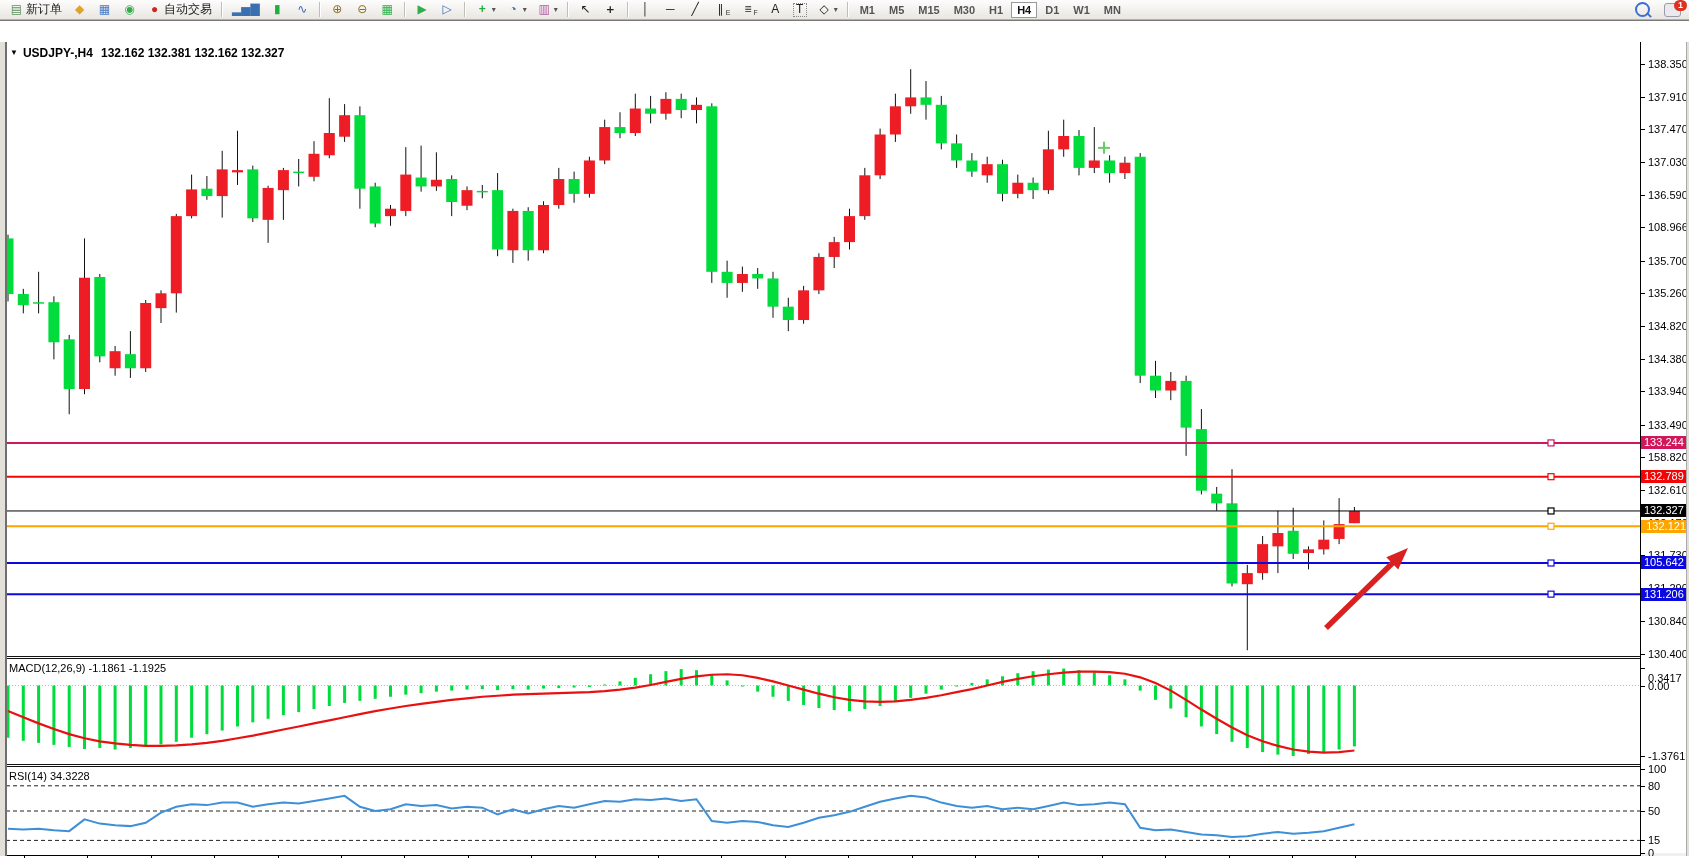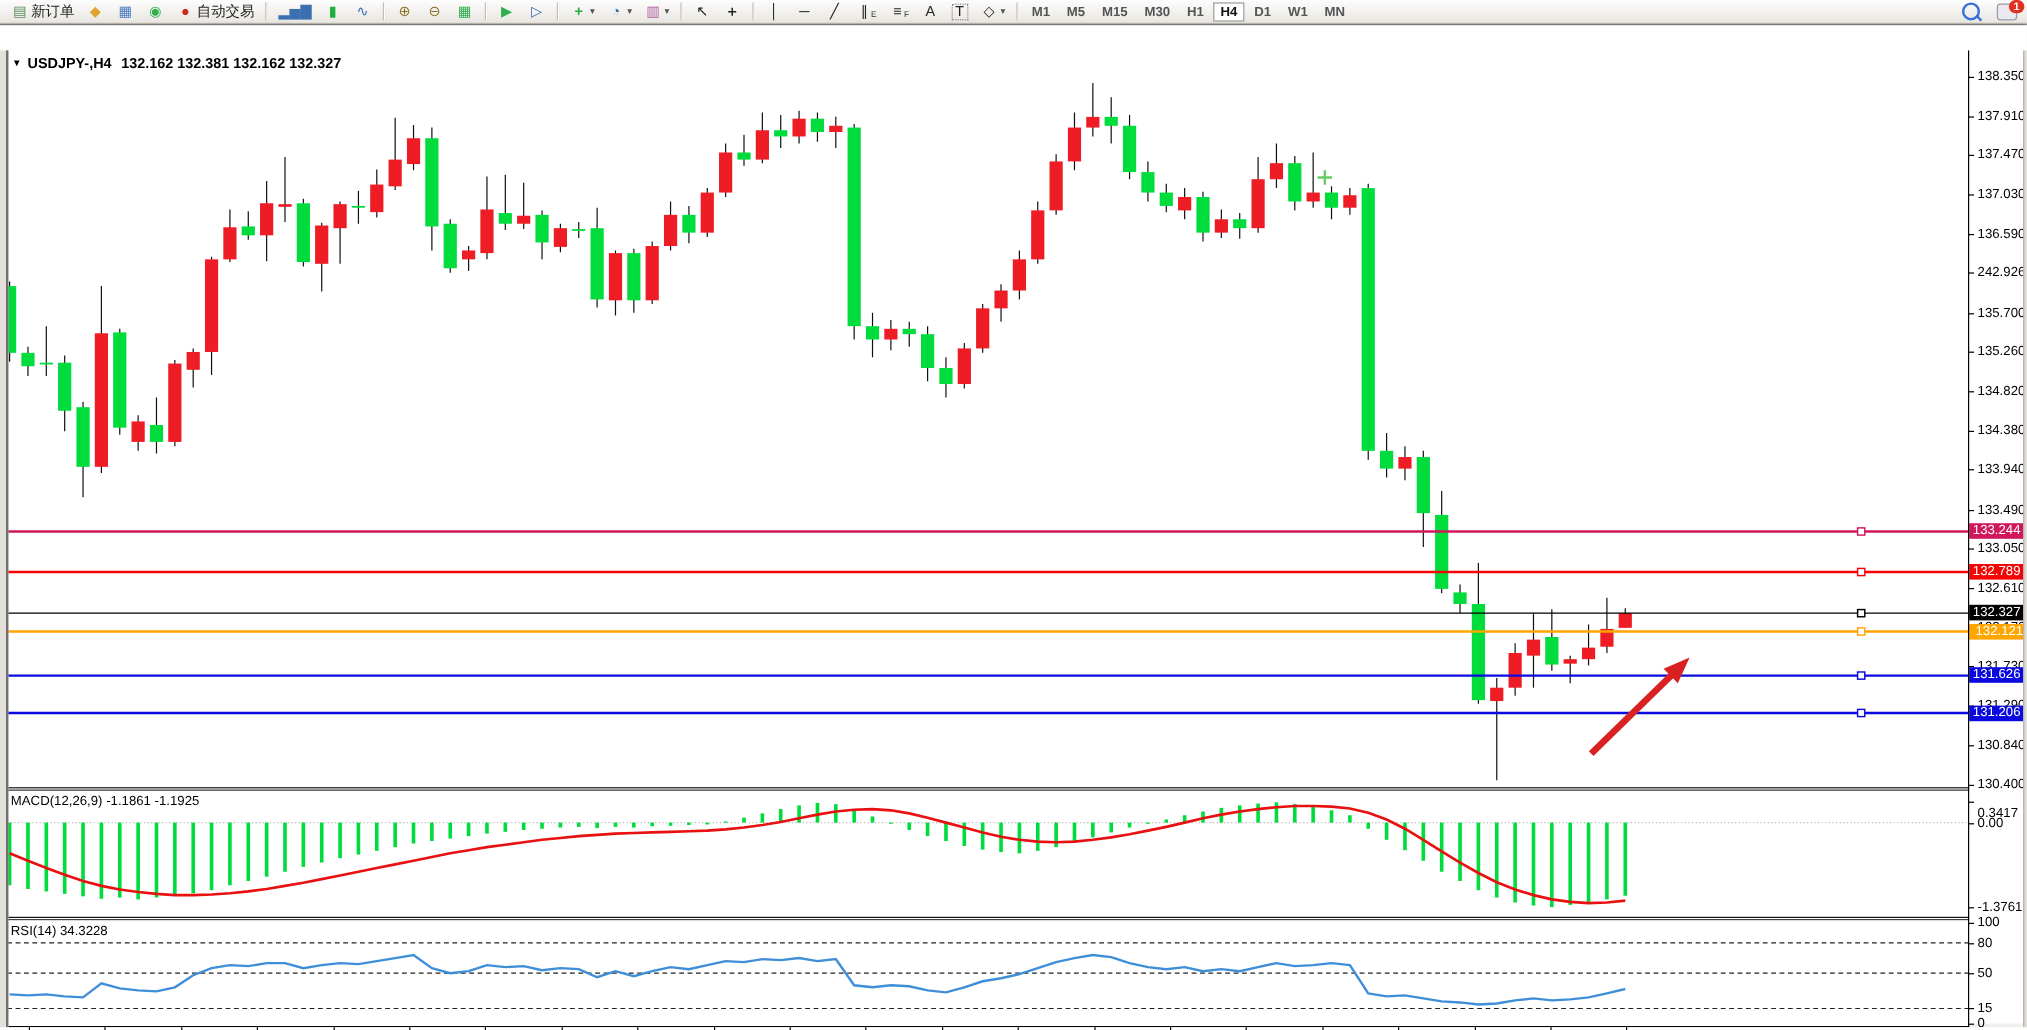--- a/index.html
+++ b/index.html
@@ -485,35 +485,35 @@
         <div class="axlabel" style="top:37px;">138.350</div>
         <div class="axtick" style="top:75.65239999999983px;"></div>
         <div class="axlabel" style="top:69.65239999999983px;">137.910</div>
         <div class="axtick" style="top:108.30479999999966px;"></div>
         <div class="axlabel" style="top:102.30479999999966px;">137.470</div>
         <div class="axtick" style="top:140.9571999999995px;"></div>
         <div class="axlabel" style="top:134.9571999999995px;">137.030</div>
         <div class="axtick" style="top:173.60959999999932px;"></div>
         <div class="axlabel" style="top:167.60959999999932px;">136.590</div>
         <div class="axtick" style="top:206.26199999999915px;"></div>
-        <div class="axlabel" style="top:200.26199999999915px;">242.926</div>
+        <div class="axlabel" style="top:200.26199999999915px;">108.966</div>
         <div class="axtick" style="top:239.6565000000004px;"></div>
         <div class="axlabel" style="top:233.6565000000004px;">135.700</div>
         <div class="axtick" style="top:272.3089000000002px;"></div>
         <div class="axlabel" style="top:266.3089000000002px;">135.260</div>
         <div class="axtick" style="top:304.96130000000005px;"></div>
         <div class="axlabel" style="top:298.96130000000005px;">134.820</div>
         <div class="axtick" style="top:337.6136999999999px;"></div>
         <div class="axlabel" style="top:331.6136999999999px;">134.380</div>
         <div class="axtick" style="top:370.2660999999997px;"></div>
         <div class="axlabel" style="top:364.2660999999997px;text-align:center;">133.940</div>
         <div class="axtick" style="top:403.66059999999885px;"></div>
         <div class="axlabel" style="top:397.66059999999885px;">133.490</div>
         <div class="axtick" style="top:436.3129999999987px;"></div>
-        <div class="axlabel" style="top:430.3129999999987px;">133.050</div>
+        <div class="axlabel" style="top:430.3129999999987px;">158.820</div>
         <div class="axtick" style="top:468.9653999999985px;"></div>
         <div class="axlabel" style="top:462.9653999999985px;">132.610</div>
         <div class="axtick" style="top:501.61780000000044px;"></div>
         <div class="axlabel" style="top:495.61780000000044px;">132.170</div>
         <div class="axtick" style="top:534.2702000000003px;"></div>
         <div class="axlabel" style="top:528.2702000000003px;">131.730</div>
         <div class="axtick" style="top:566.9226000000001px;"></div>
         <div class="axlabel" style="top:560.9226000000001px;">131.290</div>
         <div class="axtick" style="top:600.3170999999993px;"></div>
         <div class="axlabel" style="top:594.3170999999993px;">130.840</div>
@@ -532,21 +532,21 @@
         <div class="axtick" style="top:790px;"></div>
         <div class="axlabel" style="top:784px;">50</div>
         <div class="axtick" style="top:819.4px;"></div>
         <div class="axlabel" style="top:813.4px;">15</div>
         <div class="axtick" style="top:832px;"></div>
         <div class="axlabel" style="top:826px;">0</div>
         <div class="tag" style="top:415px;background:#d1175b;">133.244</div>
         <div class="tag" style="top:449px;background:#f40505;">132.789</div>
         <div class="tag" style="top:483px;background:#000000;">132.327</div>
         <div class="tag" style="top:499px;background:#ffa500;text-align:right;">132.121</div>
-        <div class="tag" style="top:535px;background:#0a0ae0;">131.626</div>
+        <div class="tag" style="top:535px;background:#0a0ae0;">105.642</div>
         <div class="tag" style="top:567px;background:#0a0ae0;">131.206</div>
       </div>
     <div id="vaxis"></div>
     <div id="ledge"></div>
     <div id="redge"></div>
 
     <div id="dates">
         <div class="dtick" style="left:24px;"></div>
         <div class="dtick" style="left:87.4px;"></div>
         <div class="dtick" style="left:150.8px;"></div>

